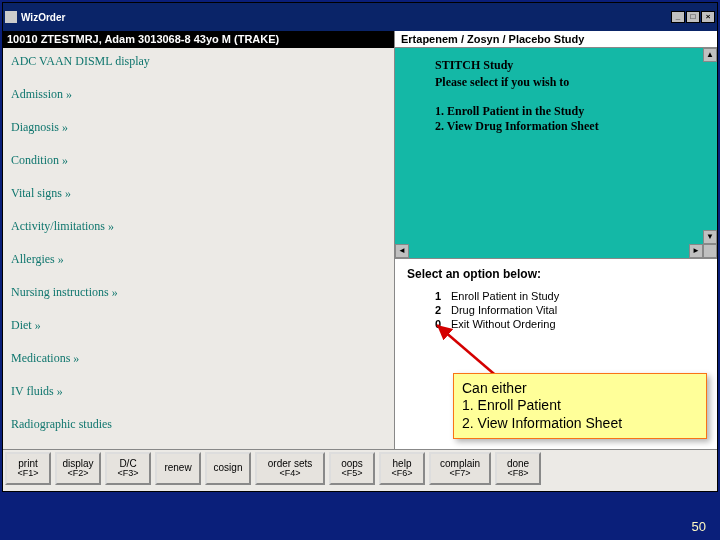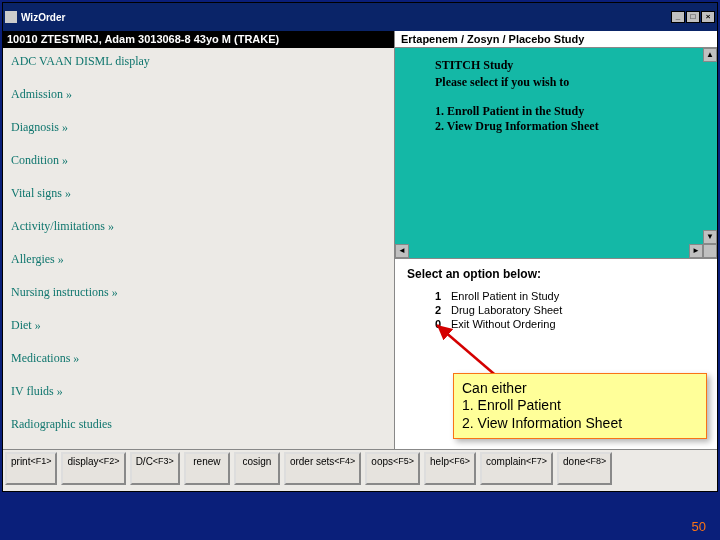--- a/index.html
+++ b/index.html
@@ -33,24 +33,24 @@
   .study-lower { flex:1; background:#fff; position:relative; }
   .sl-prompt { font-family:Arial,sans-serif; font-size:12px; font-weight:bold; padding:8px 12px 4px 12px; }
   .options { padding:4px 0 0 36px; }
   .opt-row { display:flex; gap:10px; font-family:Arial,sans-serif; font-size:11px; padding:1px 0; cursor:pointer; }
   .opt-num { font-weight:bold; width:10px; text-align:right; }
   .opt-label { }
   .arrow-svg { position:absolute; left:-20px; top:80px; }
   .callout { position:absolute; right:10px; bottom:10px; width:254px; background:#ffff99; border:1px solid #f97316; padding:6px 8px; font-family:Arial,sans-serif; font-size:14px; line-height:1.25; box-shadow:3px 3px 6px rgba(0,0,0,.3); }
   .callout .c-line { }
   .fn-bar { height:38px; background:#eceae6; border-top:1px solid #888; display:flex; }
-  .fn-btn { border:2px outset #ddd; margin:2px; padding:3px 4px; font-family:Arial,sans-serif; font-size:10px; text-align:center; min-width:46px; display:flex; flex-direction:row; justify-content:center; cursor:pointer; line-height:1.05; background:#e6e3de; }
+  .fn-btn { border:2px outset #ddd; margin:2px; padding:3px 4px; font-family:Arial,sans-serif; font-size:10px; text-align:center; min-width:46px; display:flex; flex-direction:column; justify-content:center; cursor:pointer; line-height:1.05; background:#e6e3de; }
   .fn-btn .l1 {  }
   .fn-btn .l2 { font-size:9px; }
-  .slidenum { position:absolute; right:14px; bottom:6px; color:#f97316; font-family:Arial,sans-serif; font-size:13px; }
+  .slidenum { position:absolute; right:14px; bottom:6px; color:#fef9c3; font-family:Arial,sans-serif; font-size:13px; }
 </style>
 </head>
 <body>
 
 <div class="stage">
   <div class="window">
 
     <div class="titlebar">
       <div class="tb-icon"></div>
       <div class="tb-title">WizOrder</div>
@@ -102,21 +102,21 @@
 
         <div class="study-lower">
           <div class="sl-prompt">Select an option below:</div>
           <div class="options">
             <div class="opt-row">
               <span class="opt-num">1</span>
               <span class="opt-label">Enroll Patient in Study</span>
             </div>
             <div class="opt-row">
               <span class="opt-num">2</span>
-              <span class="opt-label">Drug Laboratory Sheet</span>
+              <span class="opt-label">Drug Information Vital</span>
             </div>
             <div class="opt-row">
               <span class="opt-num">0</span>
               <span class="opt-label">Exit Without Ordering</span>
             </div>
           </div>
 
           <svg class="arrow-svg" width="120" height="90" style="position:absolute; left:12px; top:56px;">
             <defs>
               <marker id="ah" markerWidth="8" markerHeight="8" refX="6" refY="3" orient="auto">

